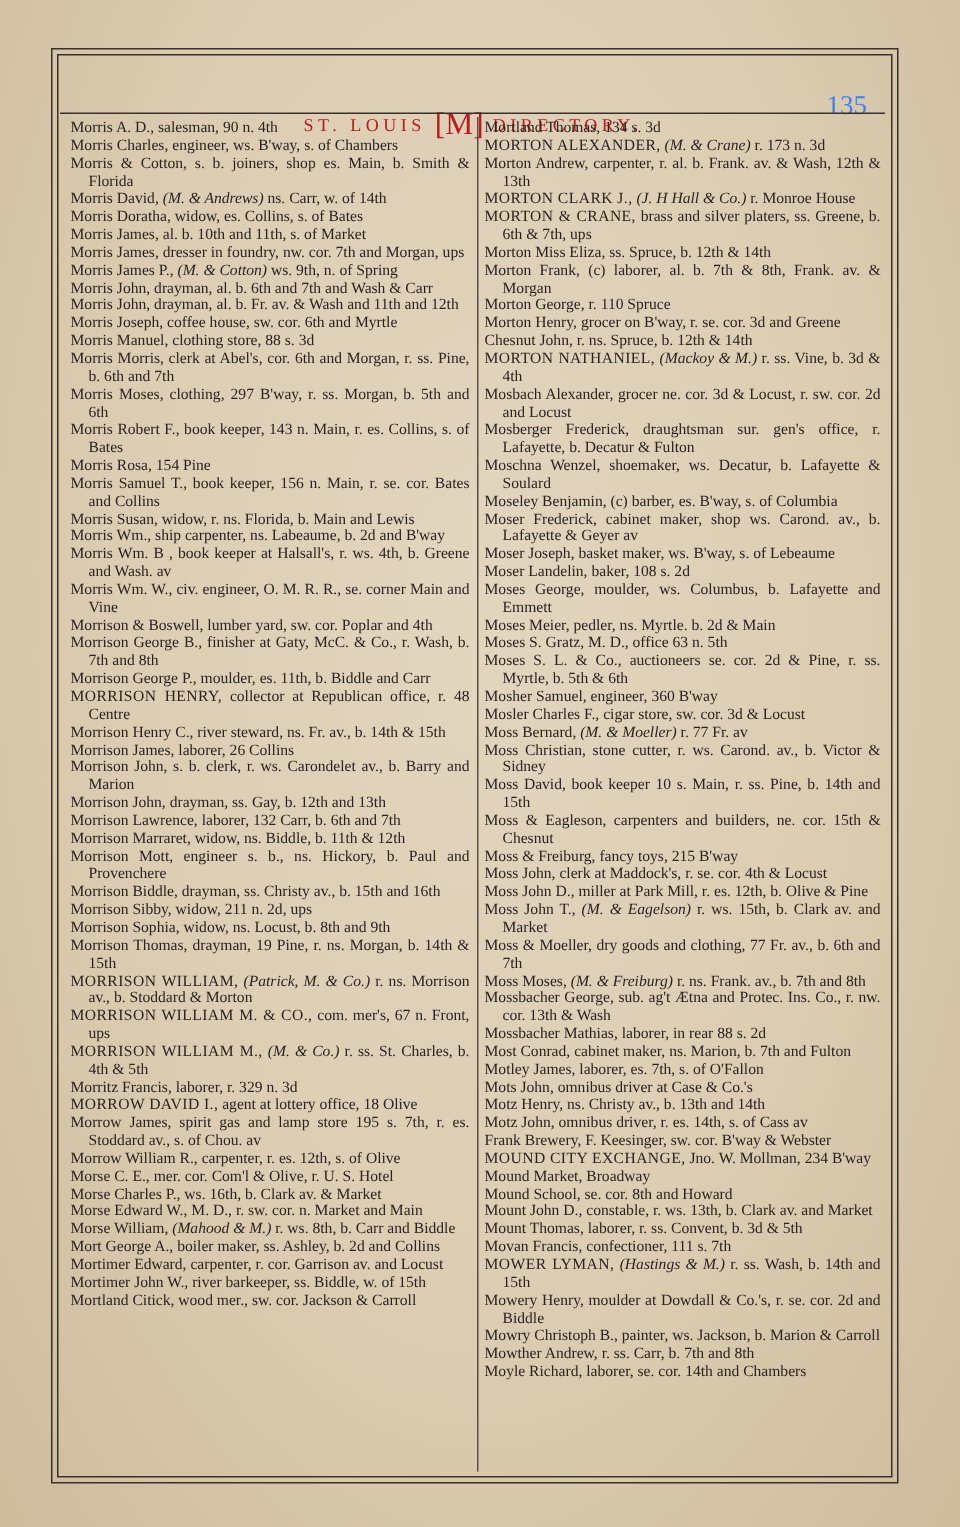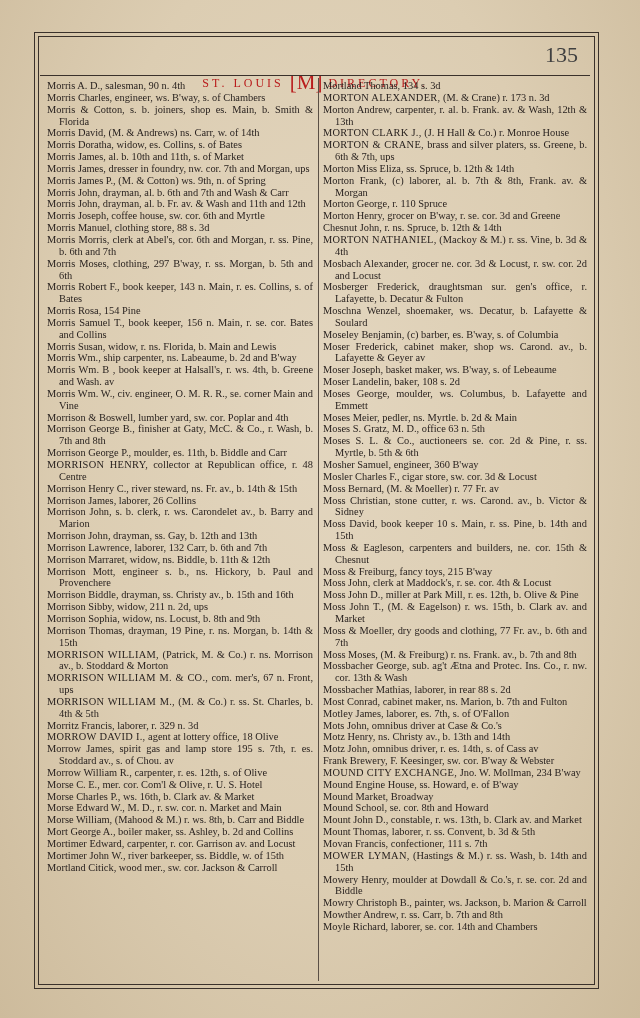--- a/index.html
+++ b/index.html
@@ -20,39 +20,39 @@
   }
   .header {
     position:absolute; left:40px; top:42px; width:550px; height:28px;
   }
   .header-title {
     position:absolute; left:0; right:0; top:4px; text-align:center;
     font-size:12px; letter-spacing:3px; color:#b91c1c;margin-top:24px;
   }
   .header-title .bracket { font-size:21px; letter-spacing:0; vertical-align:-2px; }
   .page-number {
-    position:absolute; right:12px; top:0; font-size:22px; color:#404040;
+    position:absolute; right:12px; top:18px; font-size:18px; color:#3b82f6;
   }
   .header-rule {
     position:absolute; left:40px; top:75px; width:550px; height:0;
     border-top:1px solid #3a312b;
   }
   .col-divider {
     position:absolute; left:318px; top:78px; height:903px; width:0;
     border-left:1px solid #5a4f45;
   }
   .column {
     position:absolute; top:80px; font-size:10.4px; line-height:11.85px;
   }
   .col-left { left:47px; width:266px; }
   .col-right { left:323px; width:264px; }
   .entry {
     padding-left:12px; text-indent:-12px; text-align:justify;
   }
-  .entry .it { }
+  .entry .it { font-style:italic; }
   .entry.caps .nm { letter-spacing:0.3px; }
 </style>
 </head>
 <body>
 
 <div class="frame-outer"></div>
 <div class="frame-inner"></div>
 
 <div class="header">
   <div class="header-title">
@@ -155,21 +155,20 @@
     <div class="entry"><span class="nm">Moss Moses,</span><span class="it"> (M. &amp; Freiburg)</span><span> r. ns. Frank. av., b. 7th and 8th</span></div>
     <div class="entry"><span class="nm">Mossbacher George,</span><span> sub. ag't Ætna and Protec. Ins. Co., r. nw. cor. 13th &amp; Wash</span></div>
     <div class="entry"><span class="nm">Mossbacher Mathias,</span><span> laborer, in rear 88 s. 2d</span></div>
     <div class="entry"><span class="nm">Most Conrad,</span><span> cabinet maker, ns. Marion, b. 7th and Fulton</span></div>
     <div class="entry"><span class="nm">Motley James,</span><span> laborer, es. 7th, s. of O'Fallon</span></div>
     <div class="entry"><span class="nm">Mots John,</span><span> omnibus driver at Case &amp; Co.'s</span></div>
     <div class="entry"><span class="nm">Motz Henry,</span><span> ns. Christy av., b. 13th and 14th</span></div>
     <div class="entry"><span class="nm">Motz John,</span><span> omnibus driver, r. es. 14th, s. of Cass av</span></div>
     <div class="entry"><span class="nm">Frank Brewery,</span><span> F. Keesinger, sw. cor. B'way &amp; Webster</span></div>
     <div class="entry caps"><span class="nm">MOUND CITY EXCHANGE,</span><span> Jno. W. Mollman, 234 B'way</span></div>
-    <div class="entry"><span class="nm">Mound Engine House,</span><span> ss. Howard, e. of B'way</span></div>
     <div class="entry"><span class="nm">Mound Market,</span><span> Broadway</span></div>
     <div class="entry"><span class="nm">Mound School,</span><span> se. cor. 8th and Howard</span></div>
     <div class="entry"><span class="nm">Mount John D.,</span><span> constable, r. ws. 13th, b. Clark av. and Market</span></div>
     <div class="entry"><span class="nm">Mount Thomas,</span><span> laborer, r. ss. Convent, b. 3d &amp; 5th</span></div>
     <div class="entry"><span class="nm">Movan Francis,</span><span> confectioner, 111 s. 7th</span></div>
     <div class="entry caps"><span class="nm">MOWER LYMAN,</span><span class="it"> (Hastings &amp; M.)</span><span> r. ss. Wash, b. 14th and 15th</span></div>
     <div class="entry"><span class="nm">Mowery Henry,</span><span> moulder at Dowdall &amp; Co.'s, r. se. cor. 2d and Biddle</span></div>
     <div class="entry"><span class="nm">Mowry Christoph B.,</span><span> painter, ws. Jackson, b. Marion &amp; Carroll</span></div>
     <div class="entry"><span class="nm">Mowther Andrew,</span><span> r. ss. Carr, b. 7th and 8th</span></div>
     <div class="entry"><span class="nm">Moyle Richard,</span><span> laborer, se. cor. 14th and Chambers</span></div>

